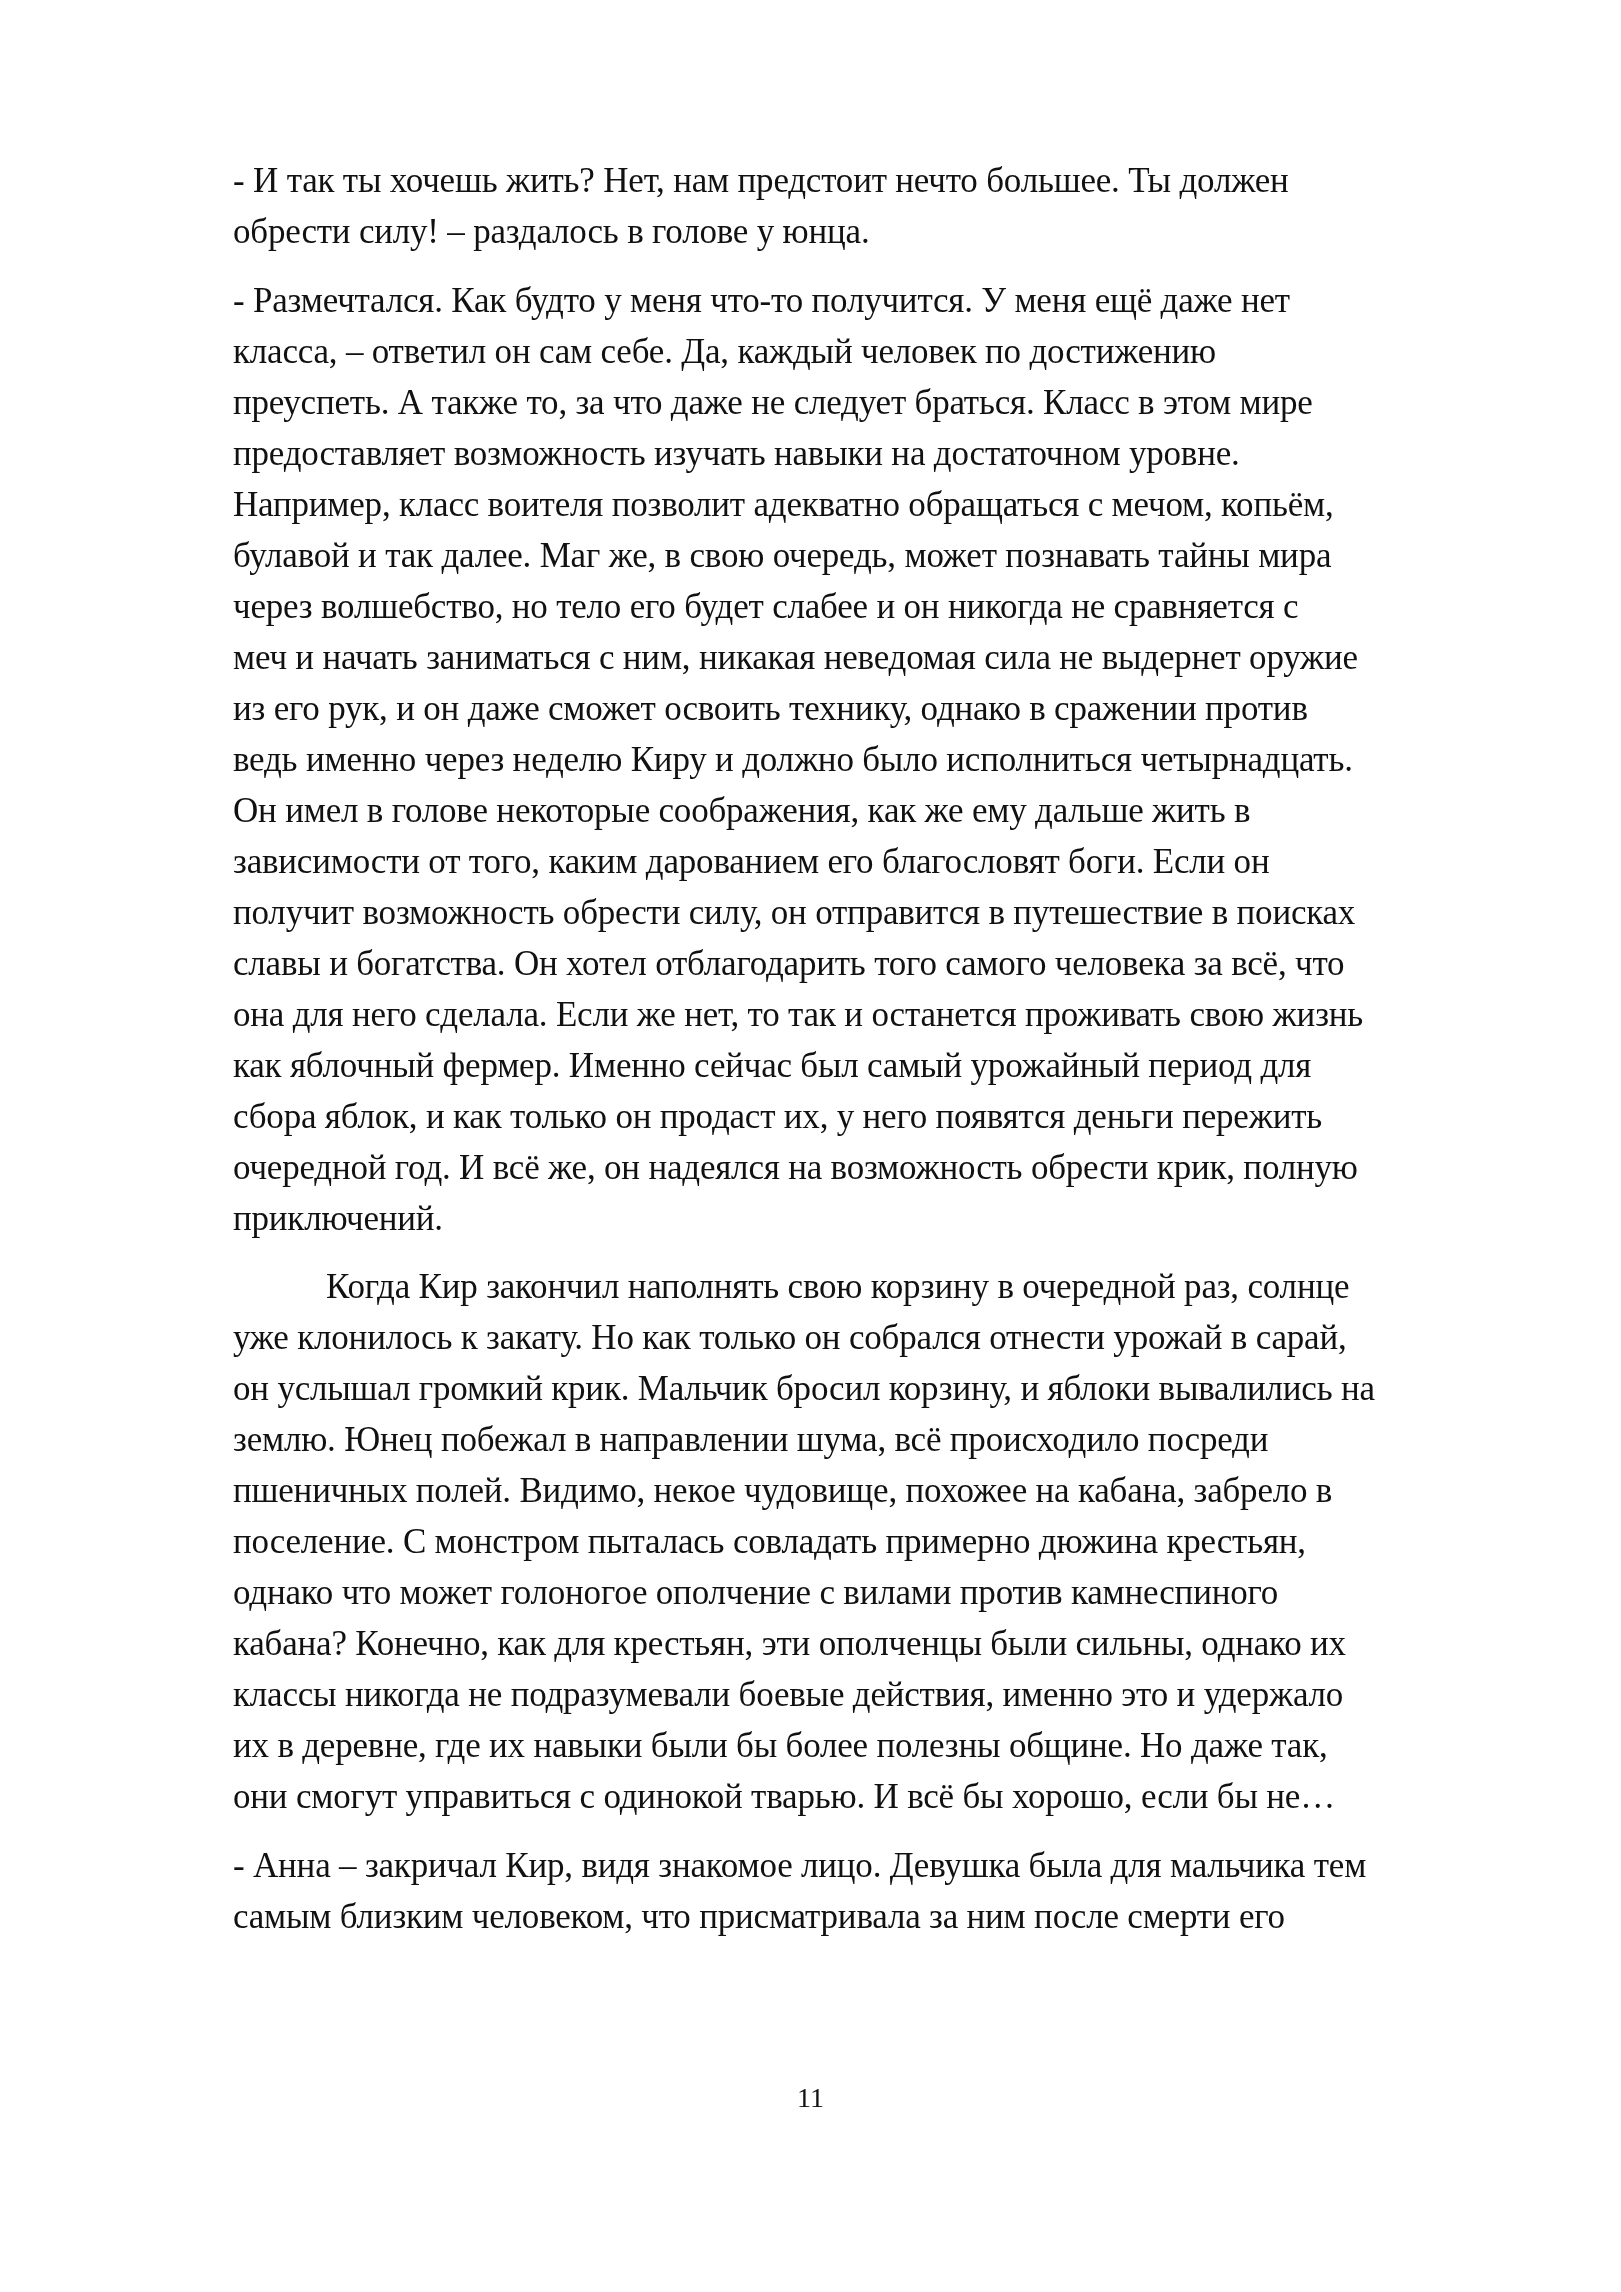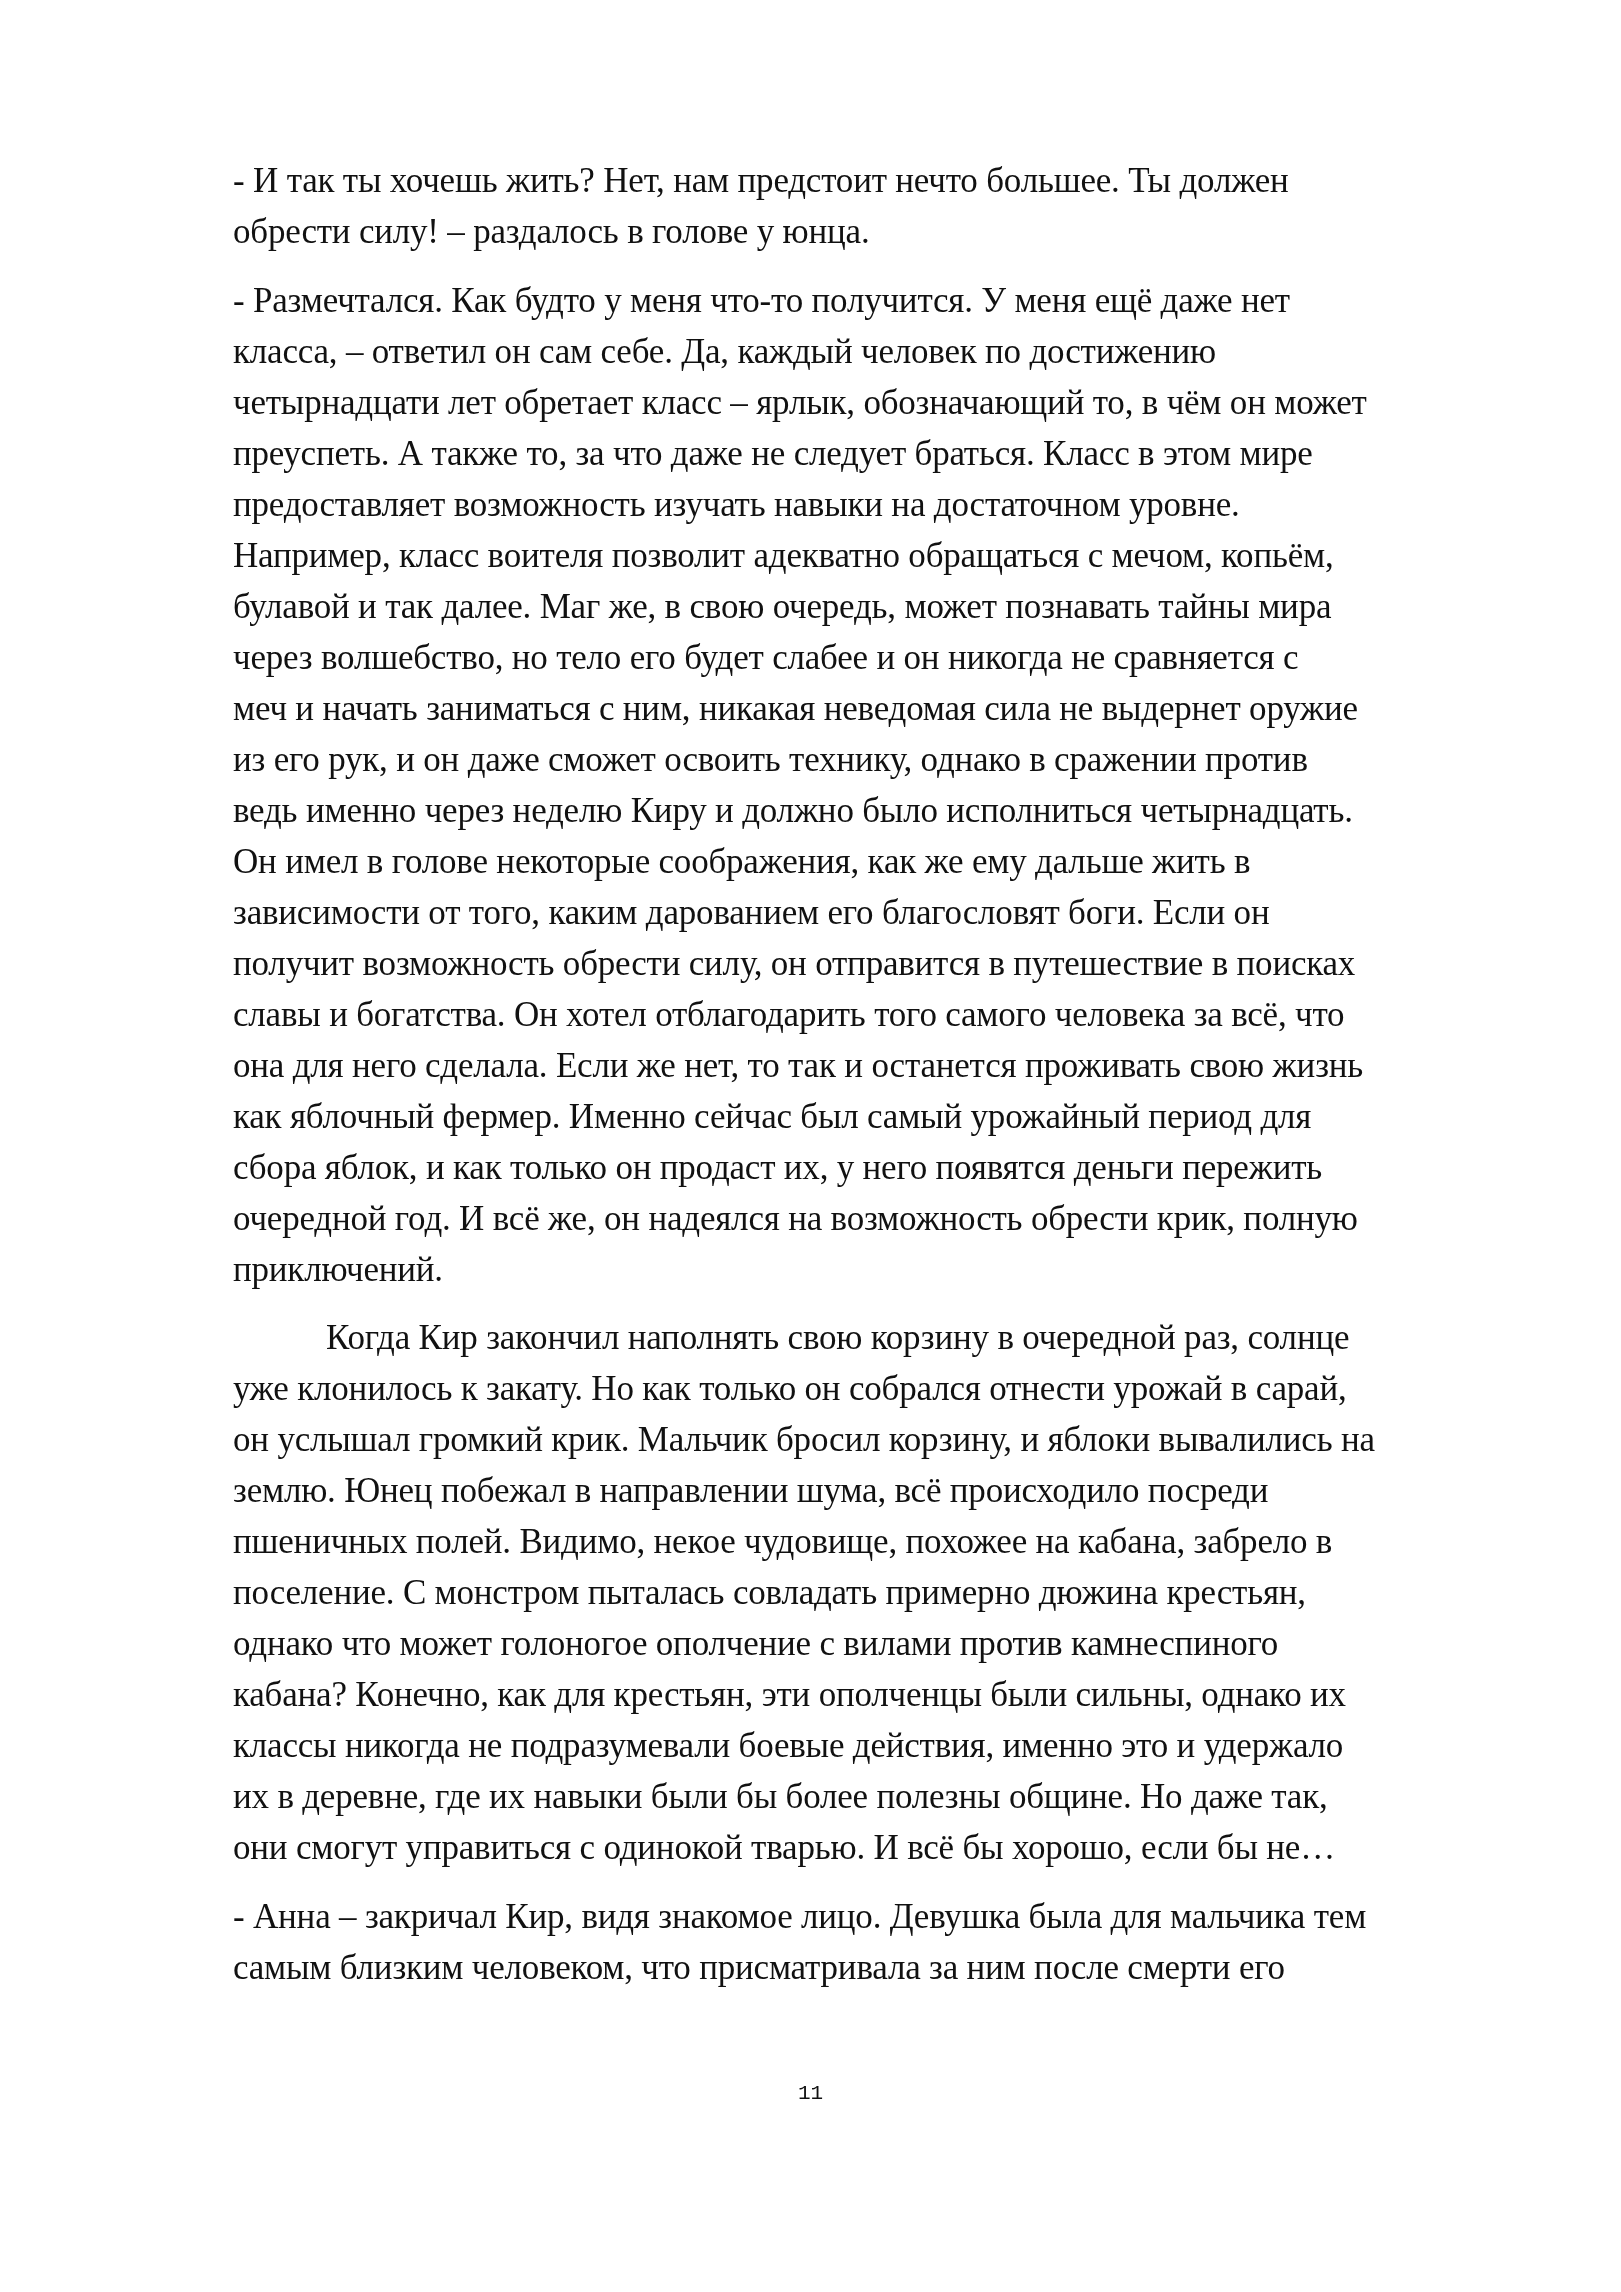--- a/index.html
+++ b/index.html
@@ -8,36 +8,35 @@
     .text-block {
       position: absolute; left: 233px; width: 1284px; top: 155px;
       font-family: "Liberation Serif", serif; font-size: 35px; line-height: 51px;
       color: #111; letter-spacing: -0.2px;
     }
     .para { margin: 0 0 17.6px 0; }
     .line { display: block; white-space: nowrap; }
     .indent { padding-left: 93px; font-family: Liberation Serif, serif; }
     .page-number {
       position: absolute; left: 0; width: 1621px; top: 2082px; text-align: center;
-      font-family: Liberation Mono, monospace; font-size: 21px; color: #111;
+      font-family: Liberation Serif, serif; font-size: 28px; color: #111;
     }
   </style>
 </head>
 <body>
 
 <div class="page">
   <div class="text-block">
     <div class="para">
       <span class="line">- И так ты хочешь жить? Нет, нам предстоит нечто большее. Ты должен</span>
       <span class="line">обрести силу! – раздалось в голове у юнца.</span>
     </div>
     <div class="para">
       <span class="line">- Размечтался. Как будто у меня что-то получится. У меня ещё даже нет</span>
       <span class="line">класса, – ответил он сам себе. Да, каждый человек по достижению</span>
-      <span class="line">четырнадцати лет обретает класс – ярлык, обозначающий то, в чём он может</span>
       <span class="line">преуспеть. А также то, за что даже не следует браться. Класс в этом мире</span>
       <span class="line">предоставляет возможность изучать навыки на достаточном уровне.</span>
       <span class="line">Например, класс воителя позволит адекватно обращаться с мечом, копьём,</span>
       <span class="line">булавой и так далее. Маг же, в свою очередь, может познавать тайны мира</span>
       <span class="line">через волшебство, но тело его будет слабее и он никогда не сравняется с</span>
       <span class="line">меч и начать заниматься с ним, никакая неведомая сила не выдернет оружие</span>
       <span class="line">из его рук, и он даже сможет освоить технику, однако в сражении против</span>
       <span class="line">ведь именно через неделю Киру и должно было исполниться четырнадцать.</span>
       <span class="line">Он имел в голове некоторые соображения, как же ему дальше жить в</span>
       <span class="line">зависимости от того, каким дарованием его благословят боги. Если он</span>

